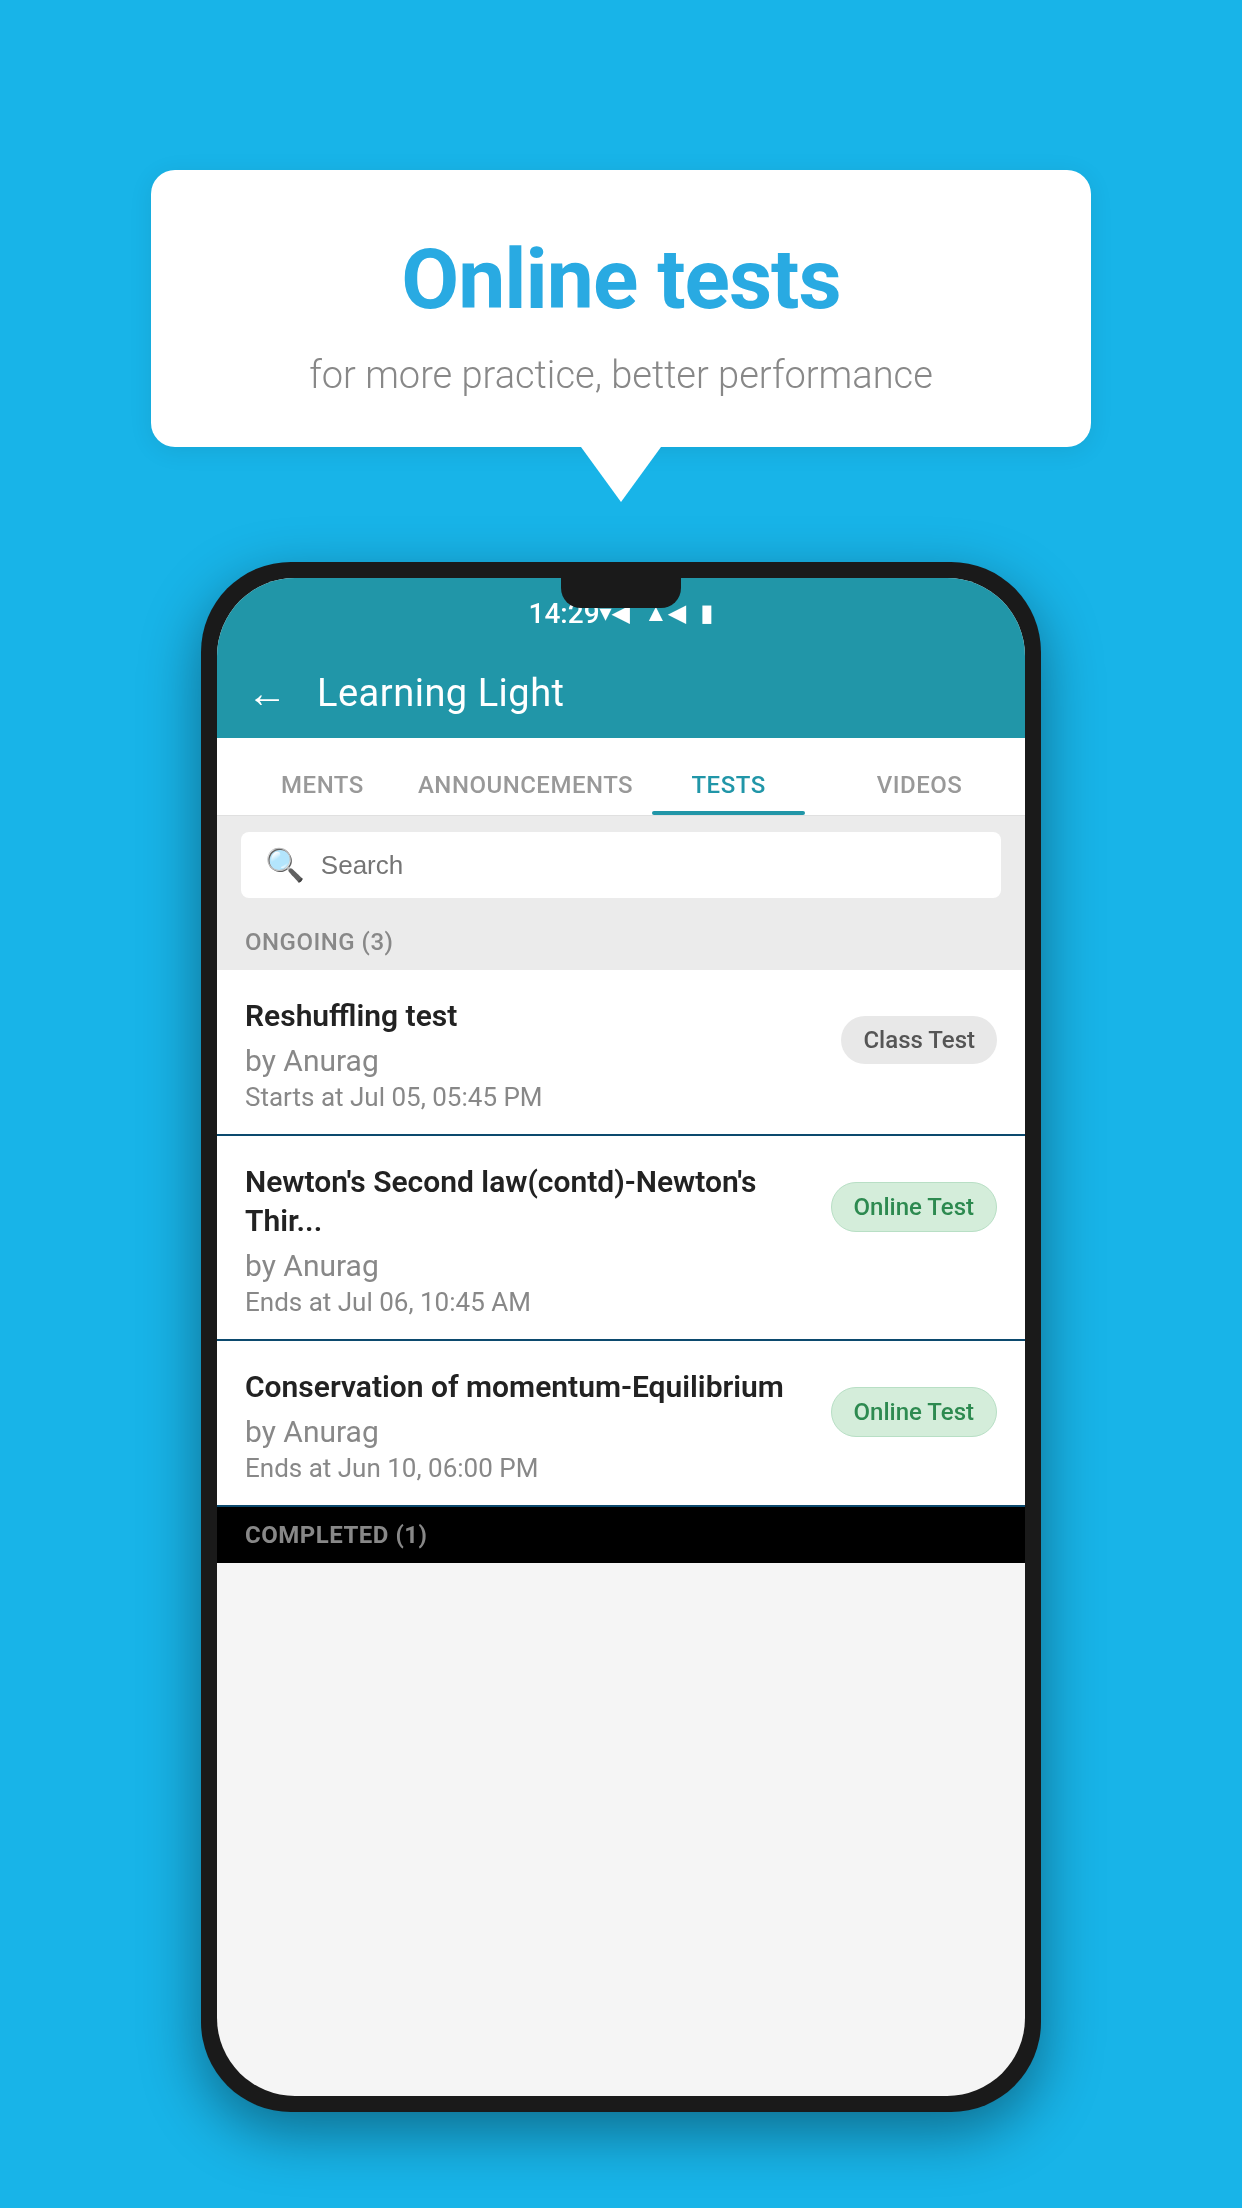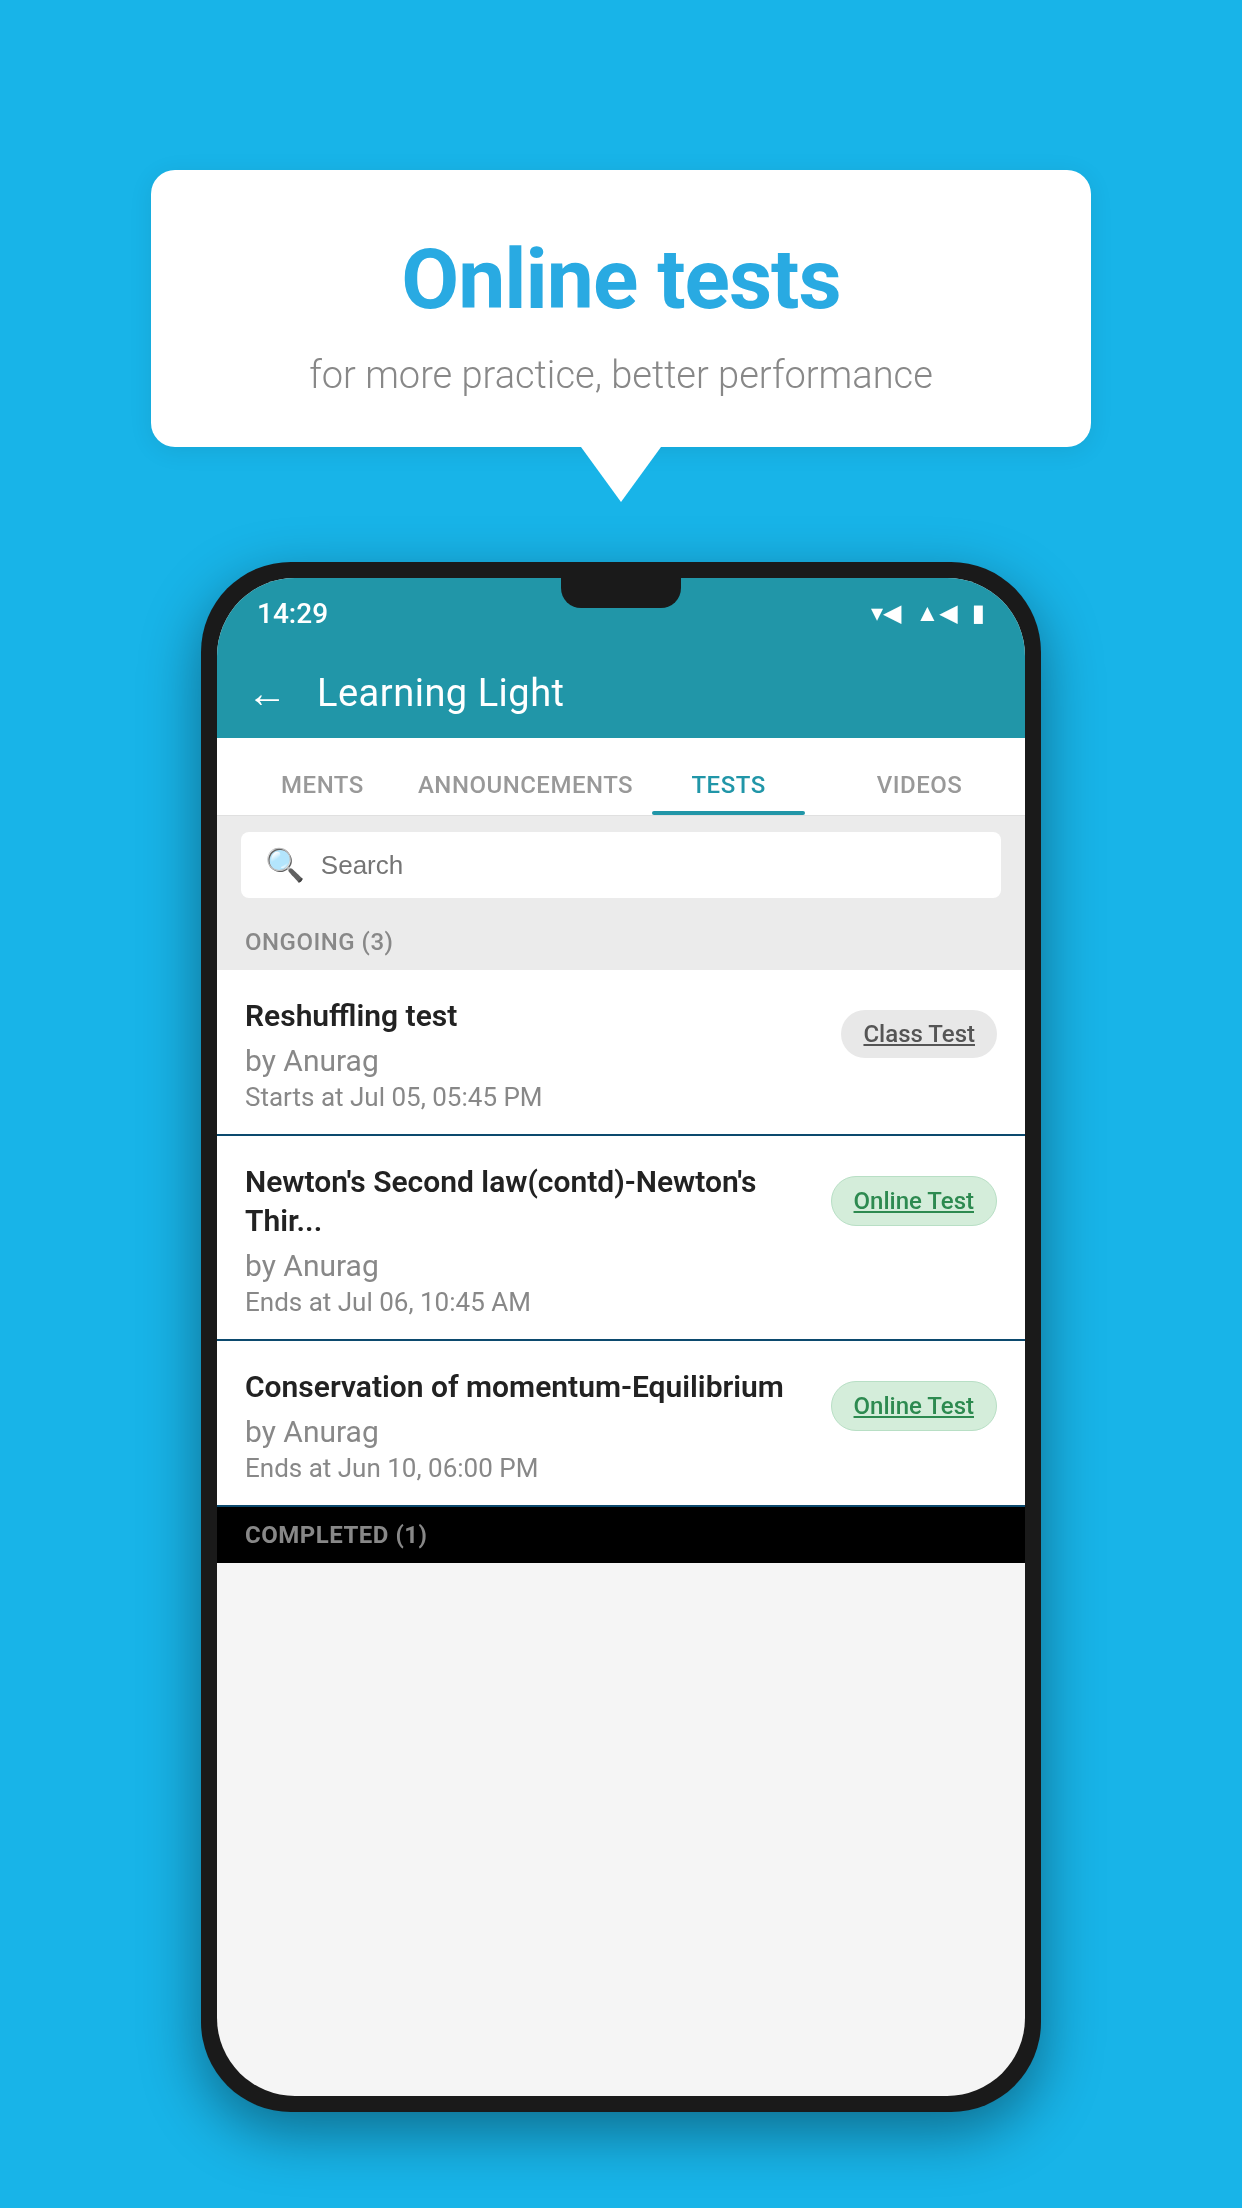--- a/index.html
+++ b/index.html
@@ -81,21 +81,21 @@
       min-height: 1518px;
       position: relative;
     }
 
     
     .status-bar {
       background: #2196A8;
       height: 70px;
       display: flex;
       align-items: center;
-      justify-content: space-between;
+      justify-content: center;
       padding: 0 40px;
     }
 
     .status-bar .time {
       color: white;
       font-size: 28px;
       font-weight: 500;
     }
 
     .status-icons {
@@ -259,23 +259,22 @@
       font-size: 26px;
       color: #888;
     }
 
     .test-badge {
       border-radius: 30px;
       padding: 10px 22px;
       font-size: 24px;
       font-weight: 500;
       white-space: nowrap;
-      margin-top: 14px;
+      margin-top: 20px;
       flex-shrink: 0;
-      text-decoration: underline;
     }
 
     .badge-class {
       background: #e8e8e8;
       color: #555;
     }
 
     .badge-online {
       background: #d4edda;
       color: #2d8a50;

